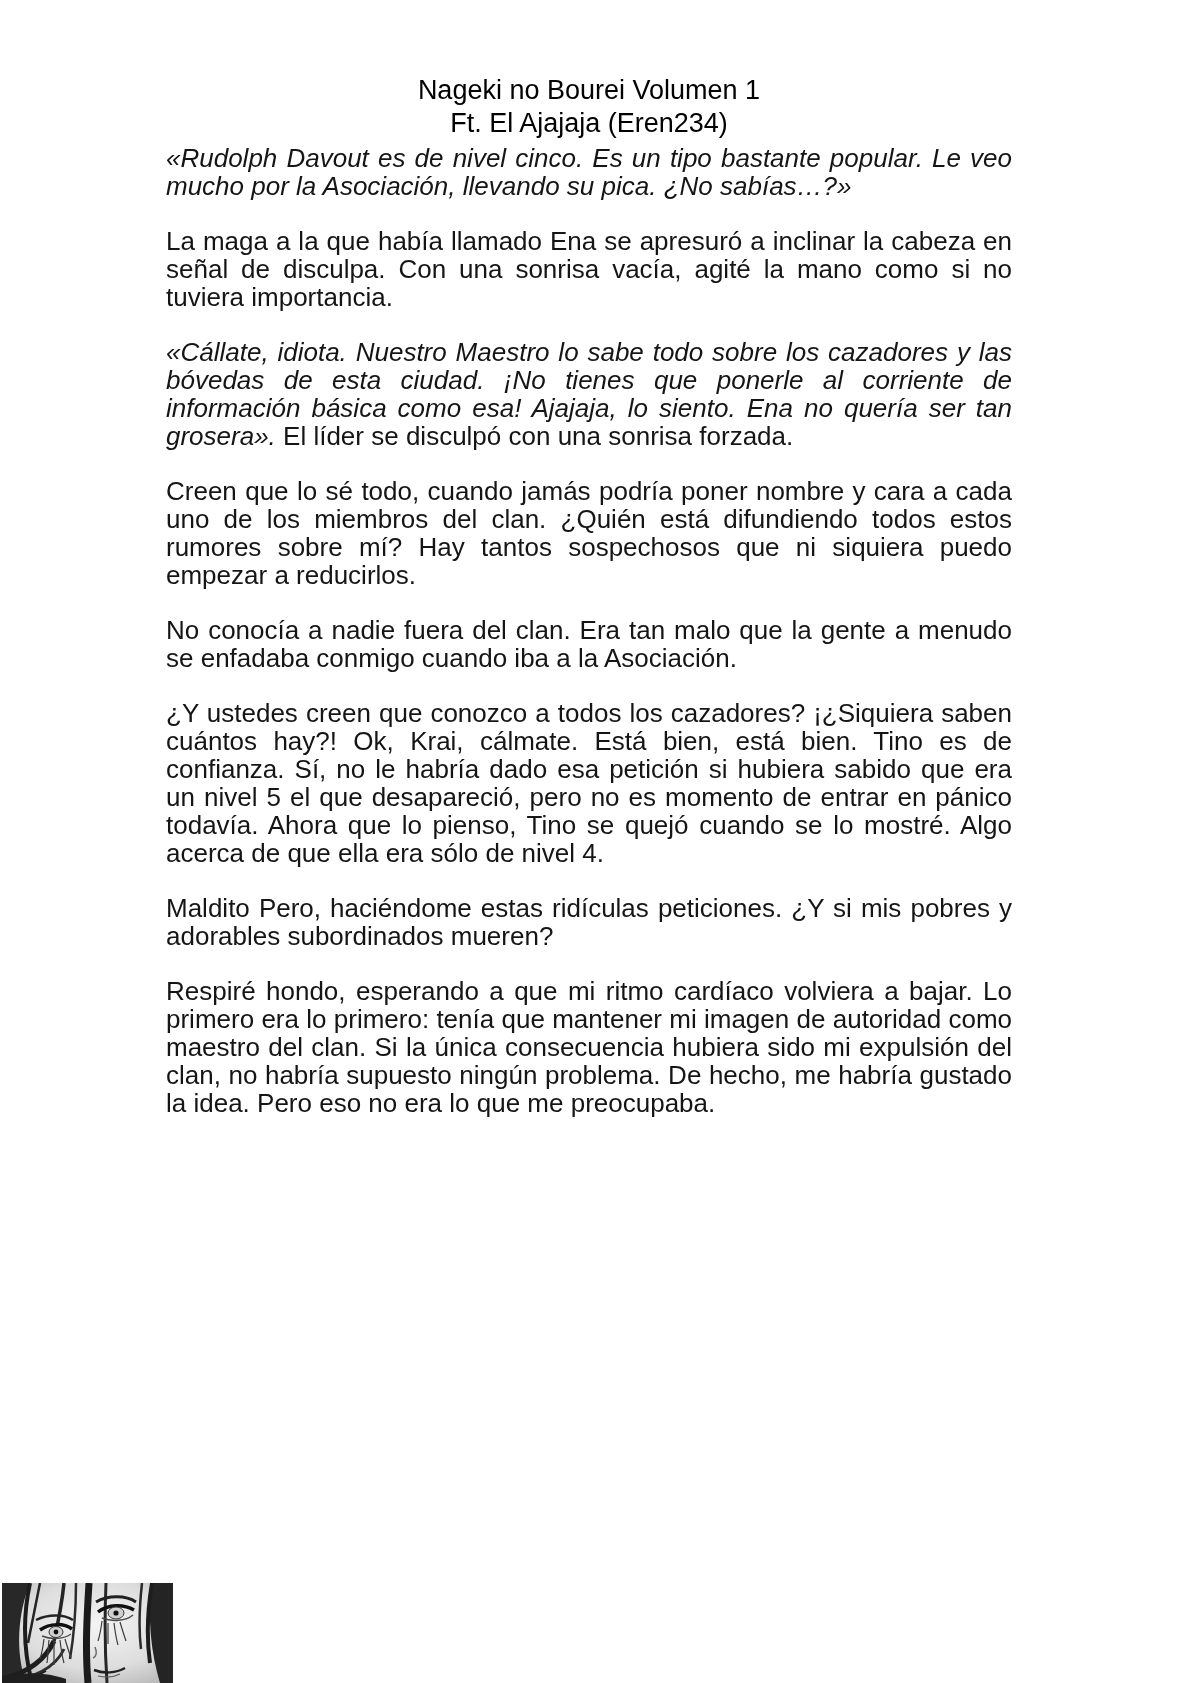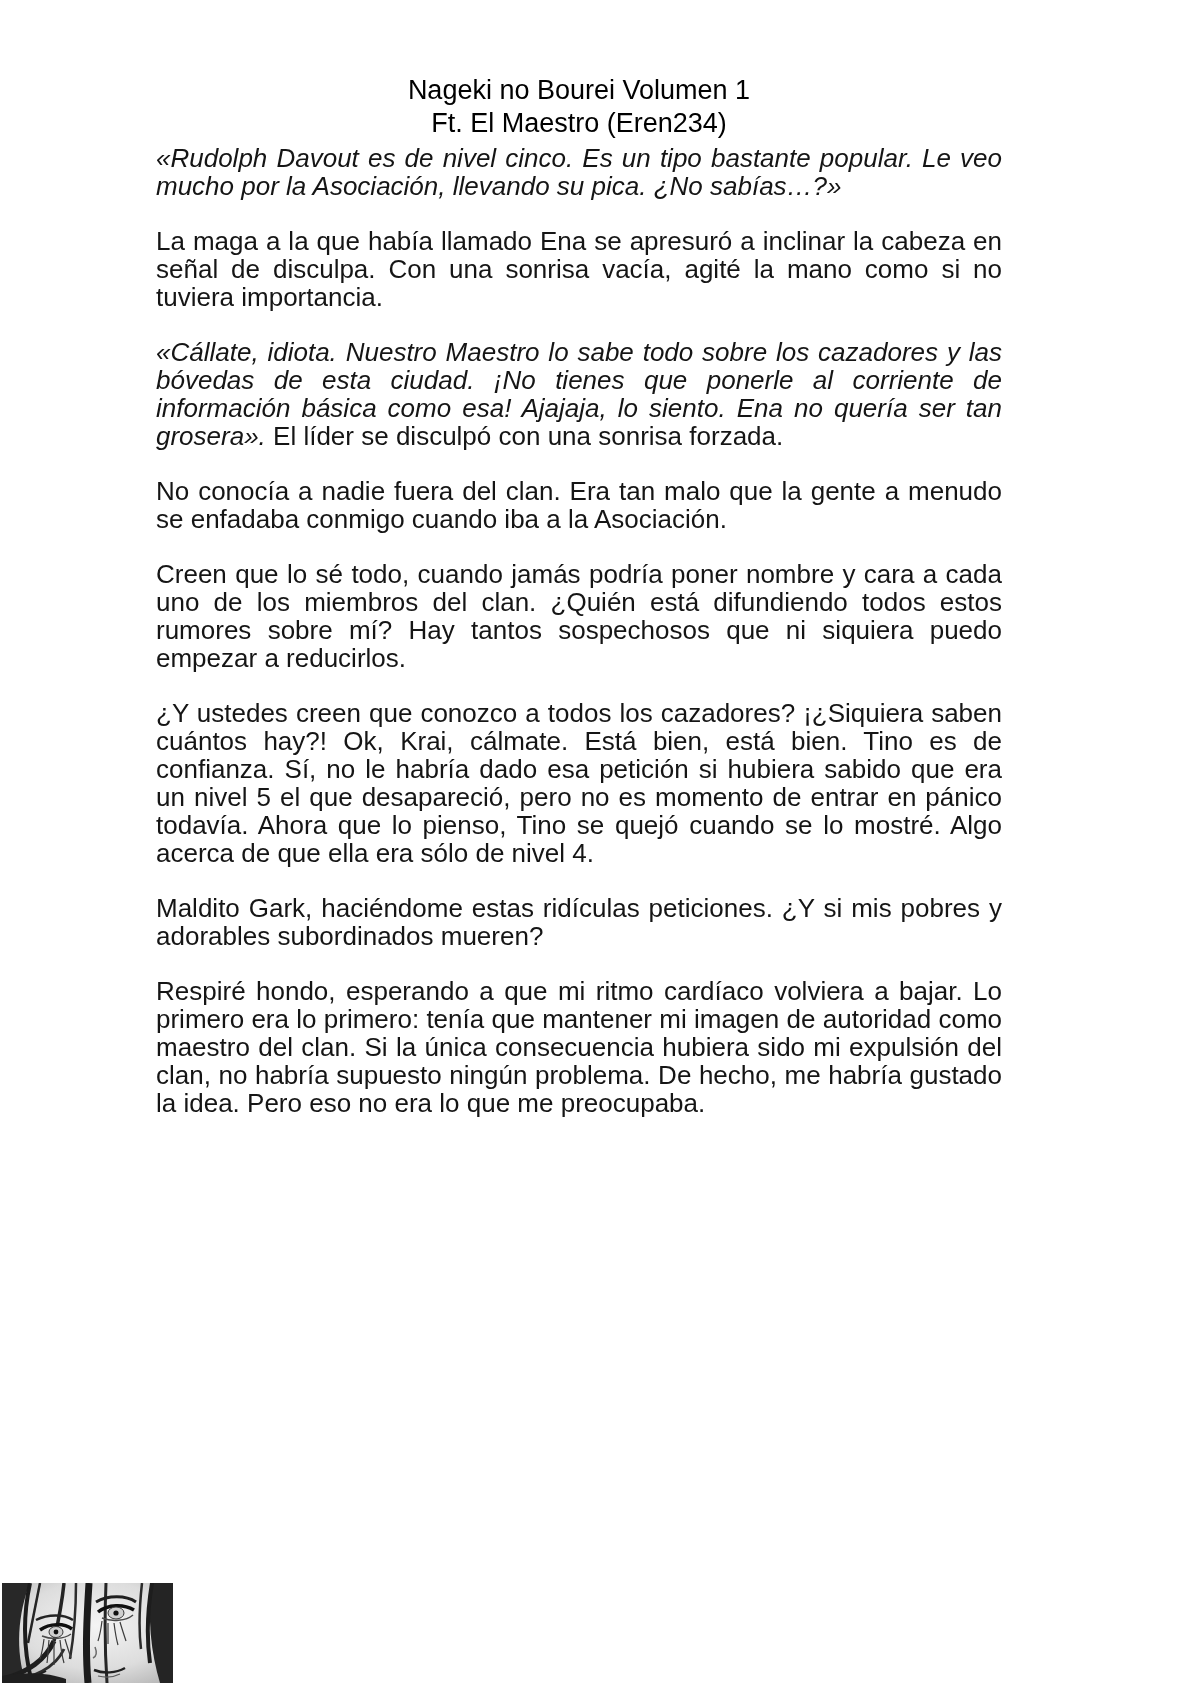--- a/index.html
+++ b/index.html
@@ -9,21 +9,21 @@
   }
   .page {
     position: relative;
     width: 1190px;
     height: 1683px;
     background: var(--page-background, #ffffff);
     overflow: hidden;
   }
   .content {
     position: absolute;
-    left: 156px;
+    left: 166px;
     top: 74px;
     width: 846px;
   }
   .header {
     text-align: center;
     font-family: "Liberation Sans", sans-serif;
     font-size: 27px;
     line-height: 33px;
     color: var(--header-color, #000000);
     margin-bottom: 4px;
@@ -56,30 +56,30 @@
     height: 100%;
   }
 </style>
 </head>
 <body>
 
 <div class="page">
   <div class="content">
     <div class="header">
       <div>Nageki no Bourei Volumen 1</div>
-      <div>Ft. El Maestro (Eren234)</div>
+      <div>Ft. El Ajajaja (Eren234)</div>
     </div>
     <div class="body-text" id="paragraphs">
         <p><span class="italic">«Rudolph Davout es de nivel cinco. Es un tipo bastante popular. Le veo mucho por la Asociación, llevando su pica. ¿No sabías…?»</span></p>
         <p><span>La maga a la que había llamado Ena se apresuró a inclinar la cabeza en señal de disculpa. Con una sonrisa vacía, agité la mano como si no tuviera importancia.</span></p>
         <p><span class="italic">«Cállate, idiota. Nuestro Maestro lo sabe todo sobre los cazadores y las bóvedas de esta ciudad. ¡No tienes que ponerle al corriente de información básica como esa! Ajajaja, lo siento. Ena no quería ser tan grosera».</span><span> El líder se disculpó con una sonrisa forzada.</span></p>
+        <p><span>Creen que lo sé todo, cuando jamás podría poner nombre y cara a cada uno de los miembros del clan. ¿Quién está difundiendo todos estos rumores sobre mí? Hay tantos sospechosos que ni siquiera puedo empezar a reducirlos.</span></p>
         <p><span>No conocía a nadie fuera del clan. Era tan malo que la gente a menudo se enfadaba conmigo cuando iba a la Asociación.</span></p>
-        <p><span>Creen que lo sé todo, cuando jamás podría poner nombre y cara a cada uno de los miembros del clan. ¿Quién está difundiendo todos estos rumores sobre mí? Hay tantos sospechosos que ni siquiera puedo empezar a reducirlos.</span></p>
         <p><span>¿Y ustedes creen que conozco a todos los cazadores? ¡¿Siquiera saben cuántos hay?! Ok, Krai, cálmate. Está bien, está bien. Tino es de confianza. Sí, no le habría dado esa petición si hubiera sabido que era un nivel 5 el que desapareció, pero no es momento de entrar en pánico todavía. Ahora que lo pienso, Tino se quejó cuando se lo mostré. Algo acerca de que ella era sólo de nivel 4.</span></p>
-        <p><span>Maldito Gark, haciéndome estas ridículas peticiones. ¿Y si mis pobres y adorables subordinados mueren?</span></p>
+        <p><span>Maldito Pero, haciéndome estas ridículas peticiones. ¿Y si mis pobres y adorables subordinados mueren?</span></p>
         <p><span>Respiré hondo, esperando a que mi ritmo cardíaco volviera a bajar. Lo primero era lo primero: tenía que mantener mi imagen de autoridad como maestro del clan. Si la única consecuencia hubiera sido mi expulsión del clan, no habría supuesto ningún problema. De hecho, me habría gustado la idea. Pero eso no era lo que me preocupaba.</span></p>
       </div>
   </div>
 
   <div class="corner-image" title="grayscale manga face with long hair strands across the eyes">
     <svg viewBox="0 0 171 100" preserveAspectRatio="none">
       <defs>
         <radialGradient id="faceGrad" cx="55%" cy="42%" r="80%">
           <stop offset="0%" stop-color="#f4f4f4"></stop>
           <stop offset="55%" stop-color="#dddddd"></stop>

